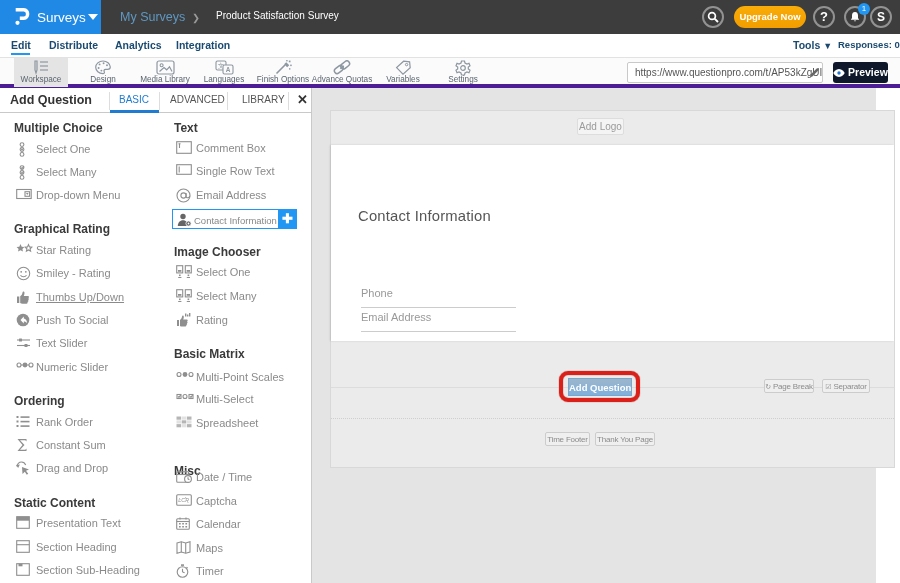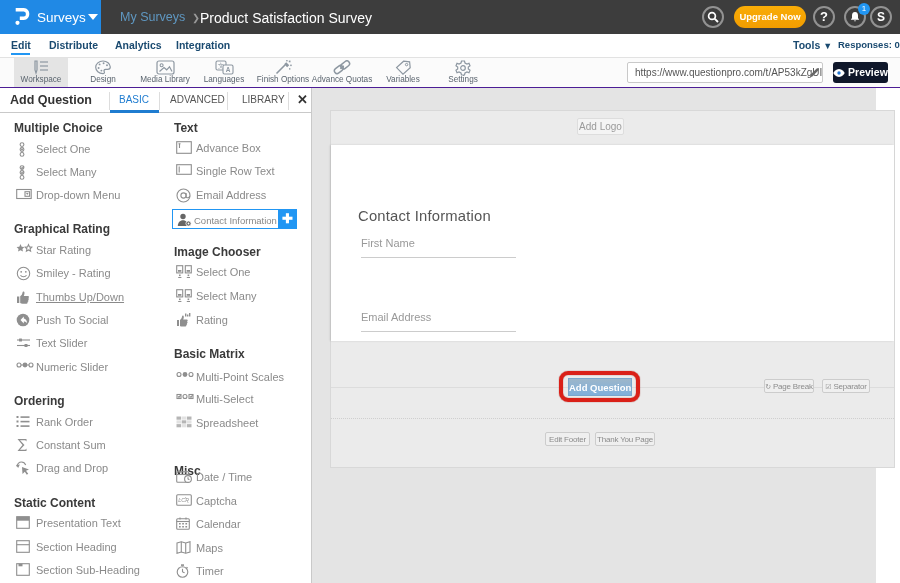--- a/index.html
+++ b/index.html
@@ -8,32 +8,32 @@
 .abs { position:absolute; }
 
 
 .topbar { position:absolute; top:0; left:0; width:900px; height:34px; background:#3d3d3d; }
 .logoblk { position:absolute; left:0; top:0; width:101px; height:34px; background:#2089e5; }
 .logoblk svg { position:absolute; left:14px; top:7px; }
 .logoblk .stxt { position:absolute; left:37px; top:10px; color:#ffffff; font-size:13.5px; }
 .logoblk .caret { position:absolute; left:88px; top:14px; width:0; height:0; border-left:5.5px solid transparent; border-right:5.5px solid transparent; border-top:6.5px solid #fff; }
 .crumb-a { position:absolute; left:120px; top:10px; color:#5f97c1; font-size:12.5px; }
 .crumb-sep { position:absolute; left:192px; top:12px; color:#999; font-size:9.5px; }
-.crumb-b { position:absolute; left:200px; top:10px; color:#fff; font-size:14px; }
+.crumb-b { position:absolute; left:216px; top:10px; color:#fff; font-size:10px; }
 .circ { position:absolute; top:6px; width:22px; height:22px; border:2px solid #929292; border-radius:50%; color:#fff; text-align:center; }
 .upg { position:absolute; left:734px; top:6px; width:72px; height:22px; background:linear-gradient(#f9ac07,#f29d00); border-radius:11px; color:#fff; font-size:9.5px; font-weight:bold; text-align:center; line-height:22px; }
 .badge { position:absolute; left:12px; top:-5px; width:12px; height:12px; background:#2196f3; border-radius:50%; color:#fff; font-size:8px; line-height:12px; text-align:center; }
 
 
 .navrow { position:absolute; top:34px; left:0; width:900px; height:24px; background:#fff; border-bottom:1px solid #e2e2e2; }
 .navrow a { position:absolute; top:5px; color:#1a4a70; font-size:10.5px; font-weight:bold; text-decoration:none; white-space:nowrap; }
 .edit-ul { position:absolute; left:11px; top:19px; width:19px; height:1.5px; background:#2196f3; }
 
 
-.toolbar { position:absolute; top:58px; left:0; width:900px; height:30px; background:#fbfbfb; border-bottom:1px solid #4c1d95; }
+.toolbar { position:absolute; top:58px; left:0; width:900px; height:30px; background:#fbfbfb; border-bottom:4px solid #4c1d95; }
 .tbtn { position:absolute; top:0; height:29px; text-align:center; color:#8d97a1; }
 .tbtn .lbl { position:absolute; left:50%; transform:translateX(-50%); bottom:3px; font-size:8.2px; color:#5a646e; white-space:nowrap; }
 .tbtn svg { margin-top:2px; }
 .tbtn.sel { background:#e4e4e4; }
 .urlbox { position:absolute; left:627px; top:4px; width:196px; height:21px; border:1px solid #c9c9c9; background:#fff; border-radius:2px; font-size:10px; color:#555; line-height:19px; padding-left:7px; padding-right:16px; white-space:nowrap; overflow:hidden; }
 .pencil { position:absolute; left:809px; top:9px; font-size:11px; color:#555; }
 .prevbtn { position:absolute; left:833px; top:4px; width:55px; height:21px; background:#0f172a; border-radius:3px; color:#fff; font-size:10.5px; font-weight:bold; text-align:center; line-height:21px; white-space:nowrap; }
 
 
 .lpanel { position:absolute; top:88px; left:0; width:312px; height:495px; background:#fff; border-right:1px solid #c9c9c9; }
@@ -299,21 +299,21 @@
     <span class="abs" style="left:16px; top:452px; line-height:0;"><svg width="14" height="13" viewBox="0 0 14 13">
           <rect x="0.7" y="0.7" width="12.6" height="11.6" stroke="#8f8f8f" fill="none" stroke-width="1.1"></rect>
           <line x1="0.7" y1="4.7" x2="13.3" y2="4.7" stroke="#8f8f8f" fill="none" stroke-width="1.1"></line>
         </svg></span>
     <div class="item" style="left:36px; top:476px;">Section Sub-Heading</div>
     <span class="abs" style="left:16px; top:475px; line-height:0;"><svg width="14" height="13" viewBox="0 0 14 13">
           <rect x="0.7" y="0.7" width="12.6" height="11.6" stroke="#8f8f8f" fill="none" stroke-width="1.1"></rect>
           <rect x="2.5" y="0.7" width="4" height="2.6" fill="#8f8f8f"></rect>
         </svg></span>
     <div class="ghead" style="left:174px; top:33px;">Text</div>
-    <div class="item" style="left:196px; top:54px;">Advance Box</div>
+    <div class="item" style="left:196px; top:54px;">Comment Box</div>
     <span class="abs" style="left:176px; top:53px; line-height:0;"><svg width="16" height="13" viewBox="0 0 16 13">
           <rect x="0.7" y="0.7" width="14.6" height="11.6" stroke="#8f8f8f" fill="none" stroke-width="1.1"></rect>
           <line x1="3.5" y1="2.8" x2="3.5" y2="7" stroke="#8f8f8f" fill="none" stroke-width="1.1"></line>
           <line x1="2.5" y1="2.8" x2="4.5" y2="2.8" stroke="#8f8f8f" fill="none" stroke-width="1.1"></line>
         </svg></span>
     <div class="item" style="left:196px; top:77px;">Single Row Text</div>
     <span class="abs" style="left:176px; top:76px; line-height:0;"><svg width="16" height="11" viewBox="0 0 16 11">
           <rect x="0.7" y="0.7" width="14.6" height="9.6" stroke="#8f8f8f" fill="none" stroke-width="1.1"></rect>
           <line x1="3.2" y1="2.6" x2="3.2" y2="8.4" stroke="#8f8f8f" fill="none" stroke-width="1.1"></line>
         </svg></span>
@@ -448,25 +448,25 @@
     <span style="position:absolute; left:21px; top:4.5px; font-size:9.5px; color:#888;">Contact Information</span>
   </div>
   <div class="ci-plus">✚</div>
 </div>
 
 <div class="content">
   <div class="mainpanel">
     <div class="addlogo">Add Logo</div>
     <div class="whitecard">
       <div class="cihead">Contact Information</div>
-      <div class="fld" style="top:92px;">First Name</div>
+      <div class="fld" style="top:142px;">Phone</div>
       <div class="fld" style="top:166px;">Email Address</div>
     </div>
     <div class="hr1"></div>
     <div class="hr2"></div>
     <div class="addq">Add Question</div>
     <div class="redring"></div>
     <div class="smbtn" style="left:433px; top:268px; width:50px; height:14px; line-height:13px;"><span style="font-size:7px;">↻</span> Page Break</div>
     <div class="smbtn" style="left:491px; top:268px; width:48px; height:14px; line-height:13px;"><span style="font-size:7px;">☑</span> Separator</div>
-    <div class="smbtn" style="left:214px; top:321px; width:45px; height:14px; line-height:13px;">Edit Footer</div>
+    <div class="smbtn" style="left:214px; top:321px; width:45px; height:14px; line-height:13px;">Time Footer</div>
     <div class="smbtn" style="left:264px; top:321px; width:60px; height:14px; line-height:13px;">Thank You Page</div>
   </div>
 </div>
 
 </body></html>

